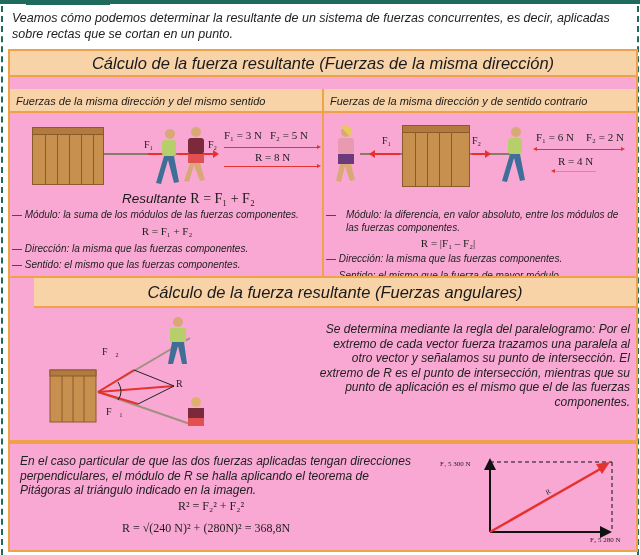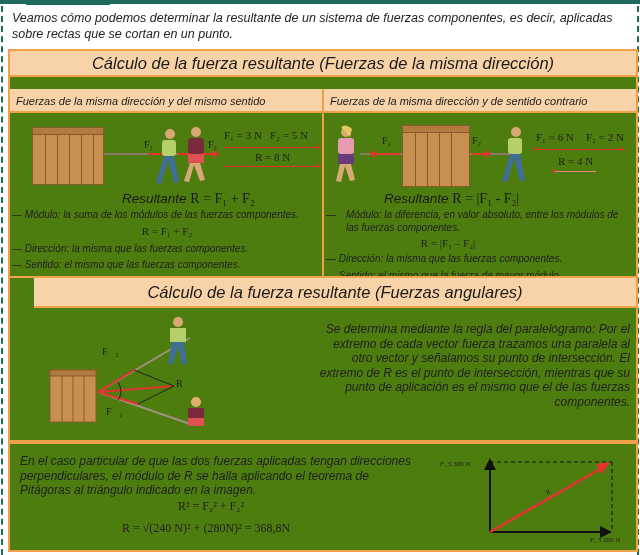--- a/index.html
+++ b/index.html
@@ -3,21 +3,21 @@
 <meta charset="utf-8">
 <style>
   html, body { margin:0; padding:0; background:#ffffff; }
   body { width:640px; height:555px; position:relative; overflow:hidden; font-family:"Liberation Sans", sans-serif; color:#1a1a1a; }
   .topbar { position:absolute; left:0; top:0; width:640px; height:4px; background:#1e6b5e; }
   .topbar-tab { position:absolute; left:26px; top:0; width:84px; height:5px; background:#1e6b5e; }
   .dashed-left { position:absolute; left:1px; top:6px; width:0; height:549px; border-left:2px dashed #1e6b5e; }
   .dashed-right { position:absolute; right:1px; top:6px; width:0; height:549px; border-left:2px dashed #1e6b5e; }
   .intro { position:absolute; left:12px; top:10px; width:618px; font-size:12.5px; font-style:italic; line-height:16px; color:#222; }
 
-  .box { position:absolute; border:2px solid #f0a24a; box-sizing:border-box; background:#4d7c0f; }
+  .box { position:absolute; border:2px solid #f0a24a; box-sizing:border-box; background:#f9a8d4; }
   .band { background:#f9d3a8; border-bottom:2px solid #f0a24a; text-align:center; font-style:italic; font-size:16.5px; color:#1a1a1a; box-sizing:border-box; }
   .sub { font-size:11px; font-style:italic; padding:4px 6px; box-sizing:border-box; background:#f9d3a8; border-bottom:2px solid #f0a24a; }
 
   
   #s1 { left:8px; top:49px; width:630px; height:229px; }
   #s1 .band { height:26px; line-height:24px; }
   .subrow { display:flex; }
   .subrow .sub { height:24px; line-height:16px;margin-top:12px; }
   .subrow .sub.left { width:314px; border-right:2px solid #f0a24a; }
   .subrow .sub.right { flex:1; }
@@ -57,21 +57,21 @@
   .s3formula { position:absolute; font-family:"Liberation Serif", serif; font-size:12px; color:#222; white-space:nowrap; }
 </style>
 </head>
 <body>
 
 <div class="topbar"></div>
 <div class="topbar-tab"></div>
 <div class="dashed-left"></div>
 <div class="dashed-right"></div>
 
-<div class="intro">Veamos cómo podemos determinar la resultante de un sistema de fuerzas componentes, es decir, aplicadas sobre rectas que se cortan en un punto.</div>
+<div class="intro">Veamos cómo podemos determinar la resultante de un sistema de fuerzas concurrentes, es decir, aplicadas sobre rectas que se cortan en un punto.</div>
 
 <div class="box" id="s1">
   <div class="band">Cálculo de la fuerza resultante (Fuerzas de la misma dirección)</div>
   <div class="subrow">
     <div class="sub left">Fuerzas de la misma dirección y del mismo sentido</div>
     <div class="sub right">Fuerzas de la misma dirección y de sentido contrario</div>
   </div>
   <div class="cols">
 
     <div class="col left">
@@ -139,24 +139,20 @@
             <rect x="12" y="13" width="14" height="16" rx="3" fill="#b6cf6a"></rect>
             <path d="M14 29 L6 56 L11 57 L18 33 L24 56 L29 55 L24 29 Z" fill="#3f6f97"></path>
           </svg>
         <div class="flabel" style="left:58px;top:22px;">F₁</div>
         <div class="flabel" style="left:148px;top:22px;">F₂</div>
         <div class="eq" style="left:212px;top:18px;">F₁ = 6 N</div>
         <div class="eq" style="left:262px;top:18px;">F₂ = 2 N</div>
         <div class="line l r" style="left:212px;top:36px;width:86px;"></div>
         <div class="eq" style="left:234px;top:42px;">R = 4 N</div>
         <div class="line l" style="left:230px;top:58px;width:42px;background:#f08080;"></div>
-      </div>
-      <div class="resultant" style="left:60px;top:78px;">
-        <span class="lbl">Resultante</span>
-        <span class="math">R = |F₁ - F₂|</span>
       </div>
       <div class="bullet" style="left:2px;top:96px;">—</div>
       <div class="bullet" style="left:22px;top:96px;width:286px;">Módulo: la diferencia, en valor absoluto, entre los módulos de las fuerzas componentes.</div>
       <div class="formula" style="left:0;top:124px;width:248px;">R = |F₁ – F₂|</div>
       <div class="bullet" style="left:2px;top:140px;width:308px;">— Dirección: la misma que las fuerzas componentes.</div>
       <div class="bullet" style="left:2px;top:157px;width:308px;">— Sentido: el mismo que la fuerza de mayor módulo.</div>
     </div>
   </div>
 </div>
 

